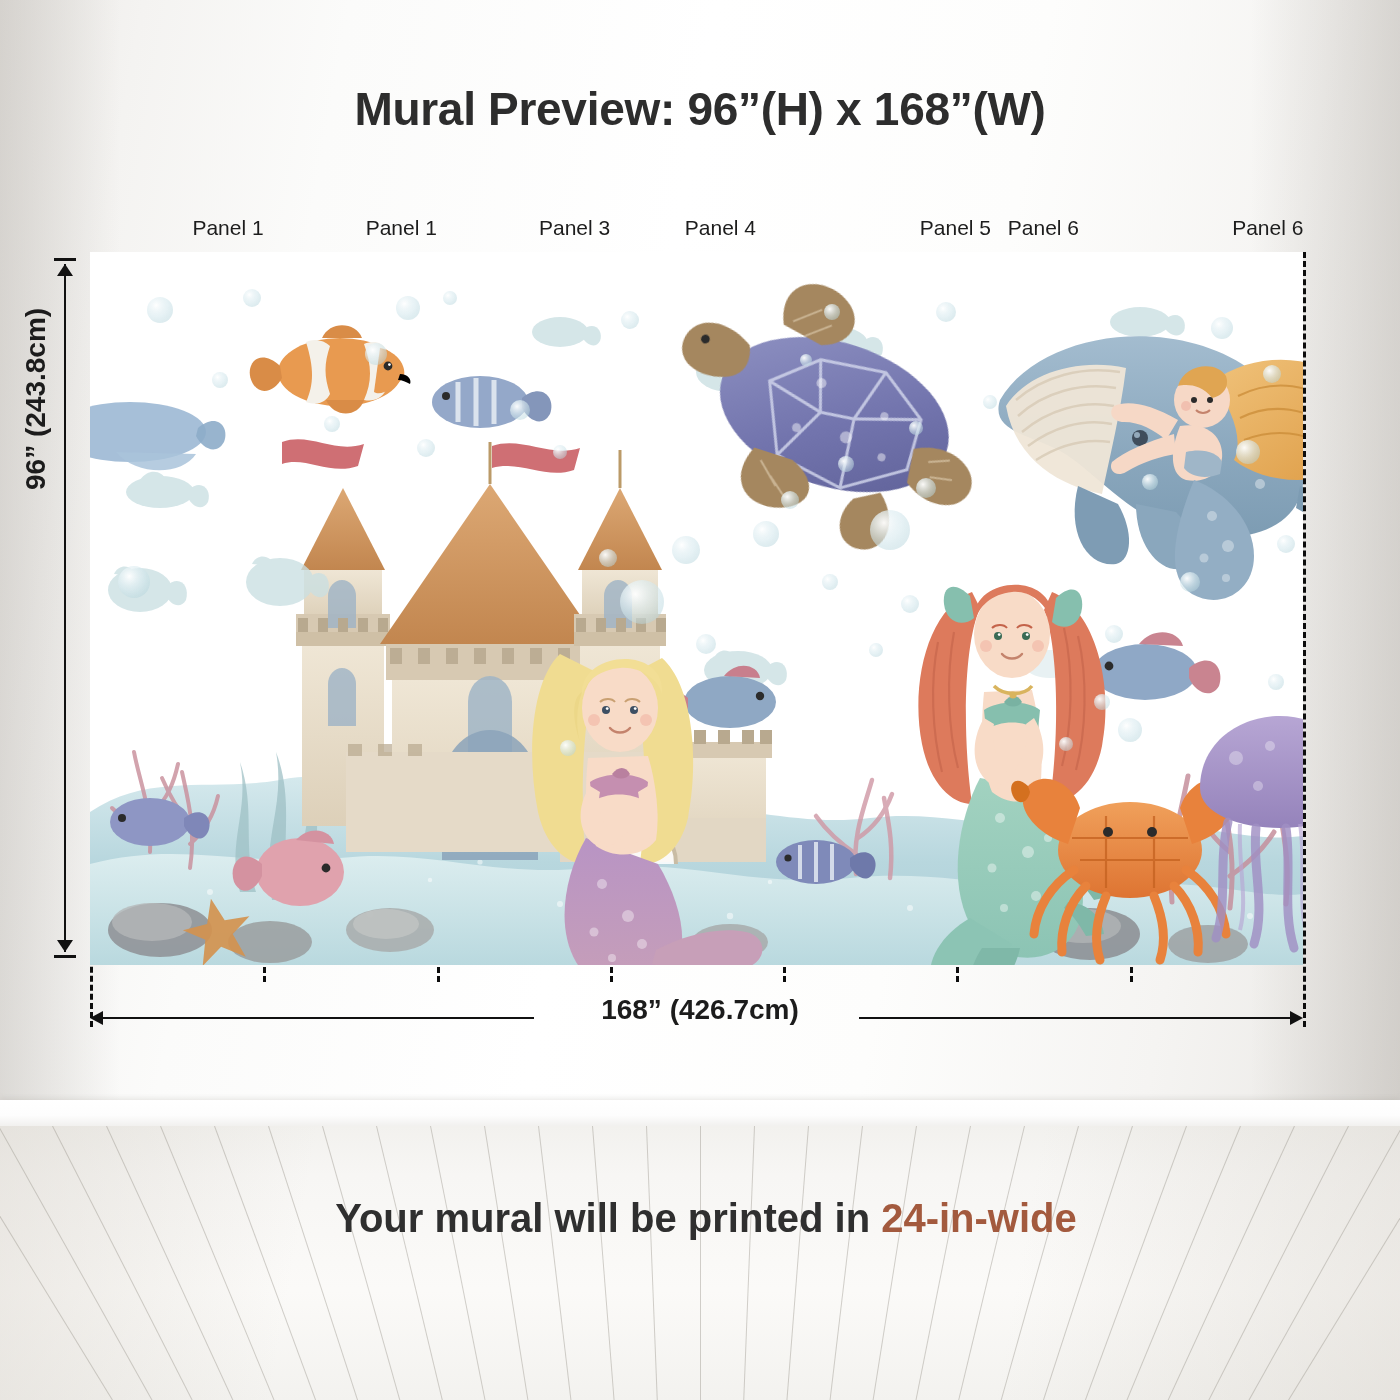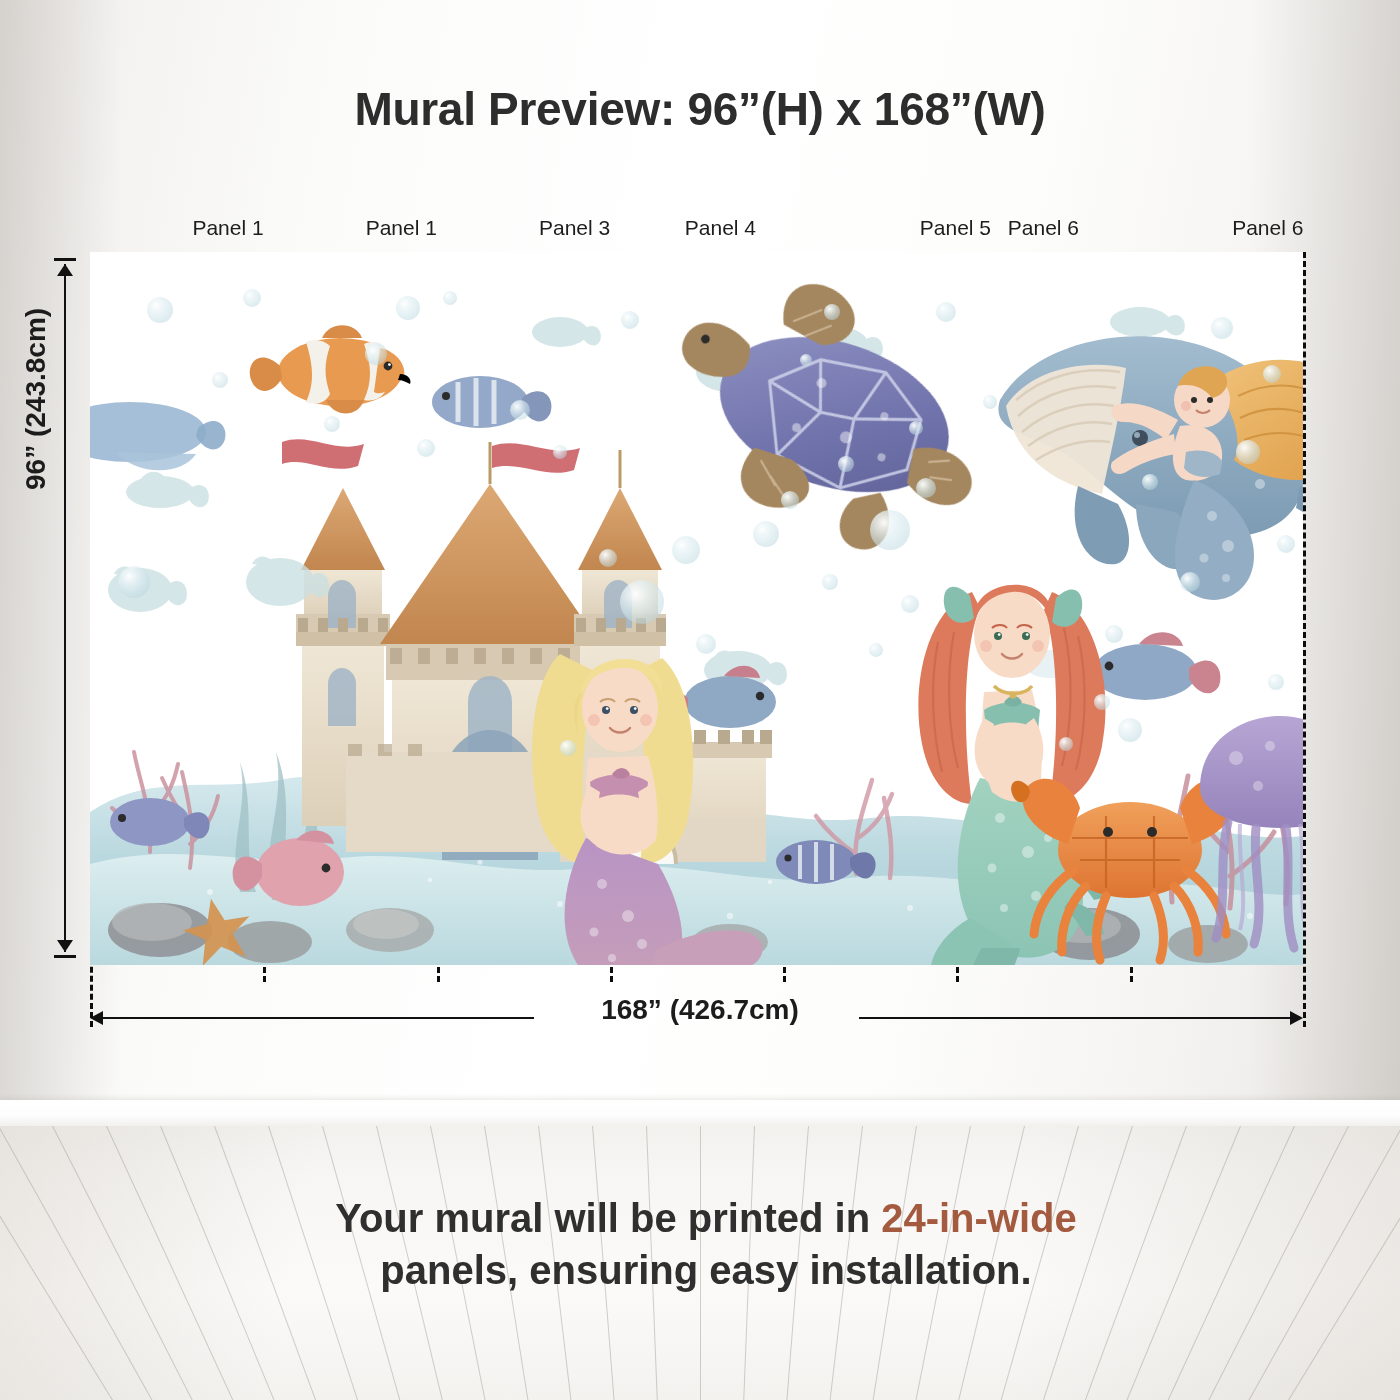--- a/index.html
+++ b/index.html
@@ -800,14 +800,13 @@
 <div id="hdim">
   <div class="shaft" style="left:12px;width:432px;"></div>
   <div class="head" style="left:0;border-right:13px solid #111;"></div>
   <div class="shaft" style="right:12px;width:432px;"></div>
   <div class="head" style="right:0;border-left:13px solid #111;"></div>
 </div>
 <div id="hlabel">168” (426.7cm)</div>
 
 <div id="caption">
   <span>Your mural will be printed in </span><span class="accent">24-in-wide</span><br>
-  <span>panels, ensuring easy installation.</span>
 </div>
 
 </body></html>

